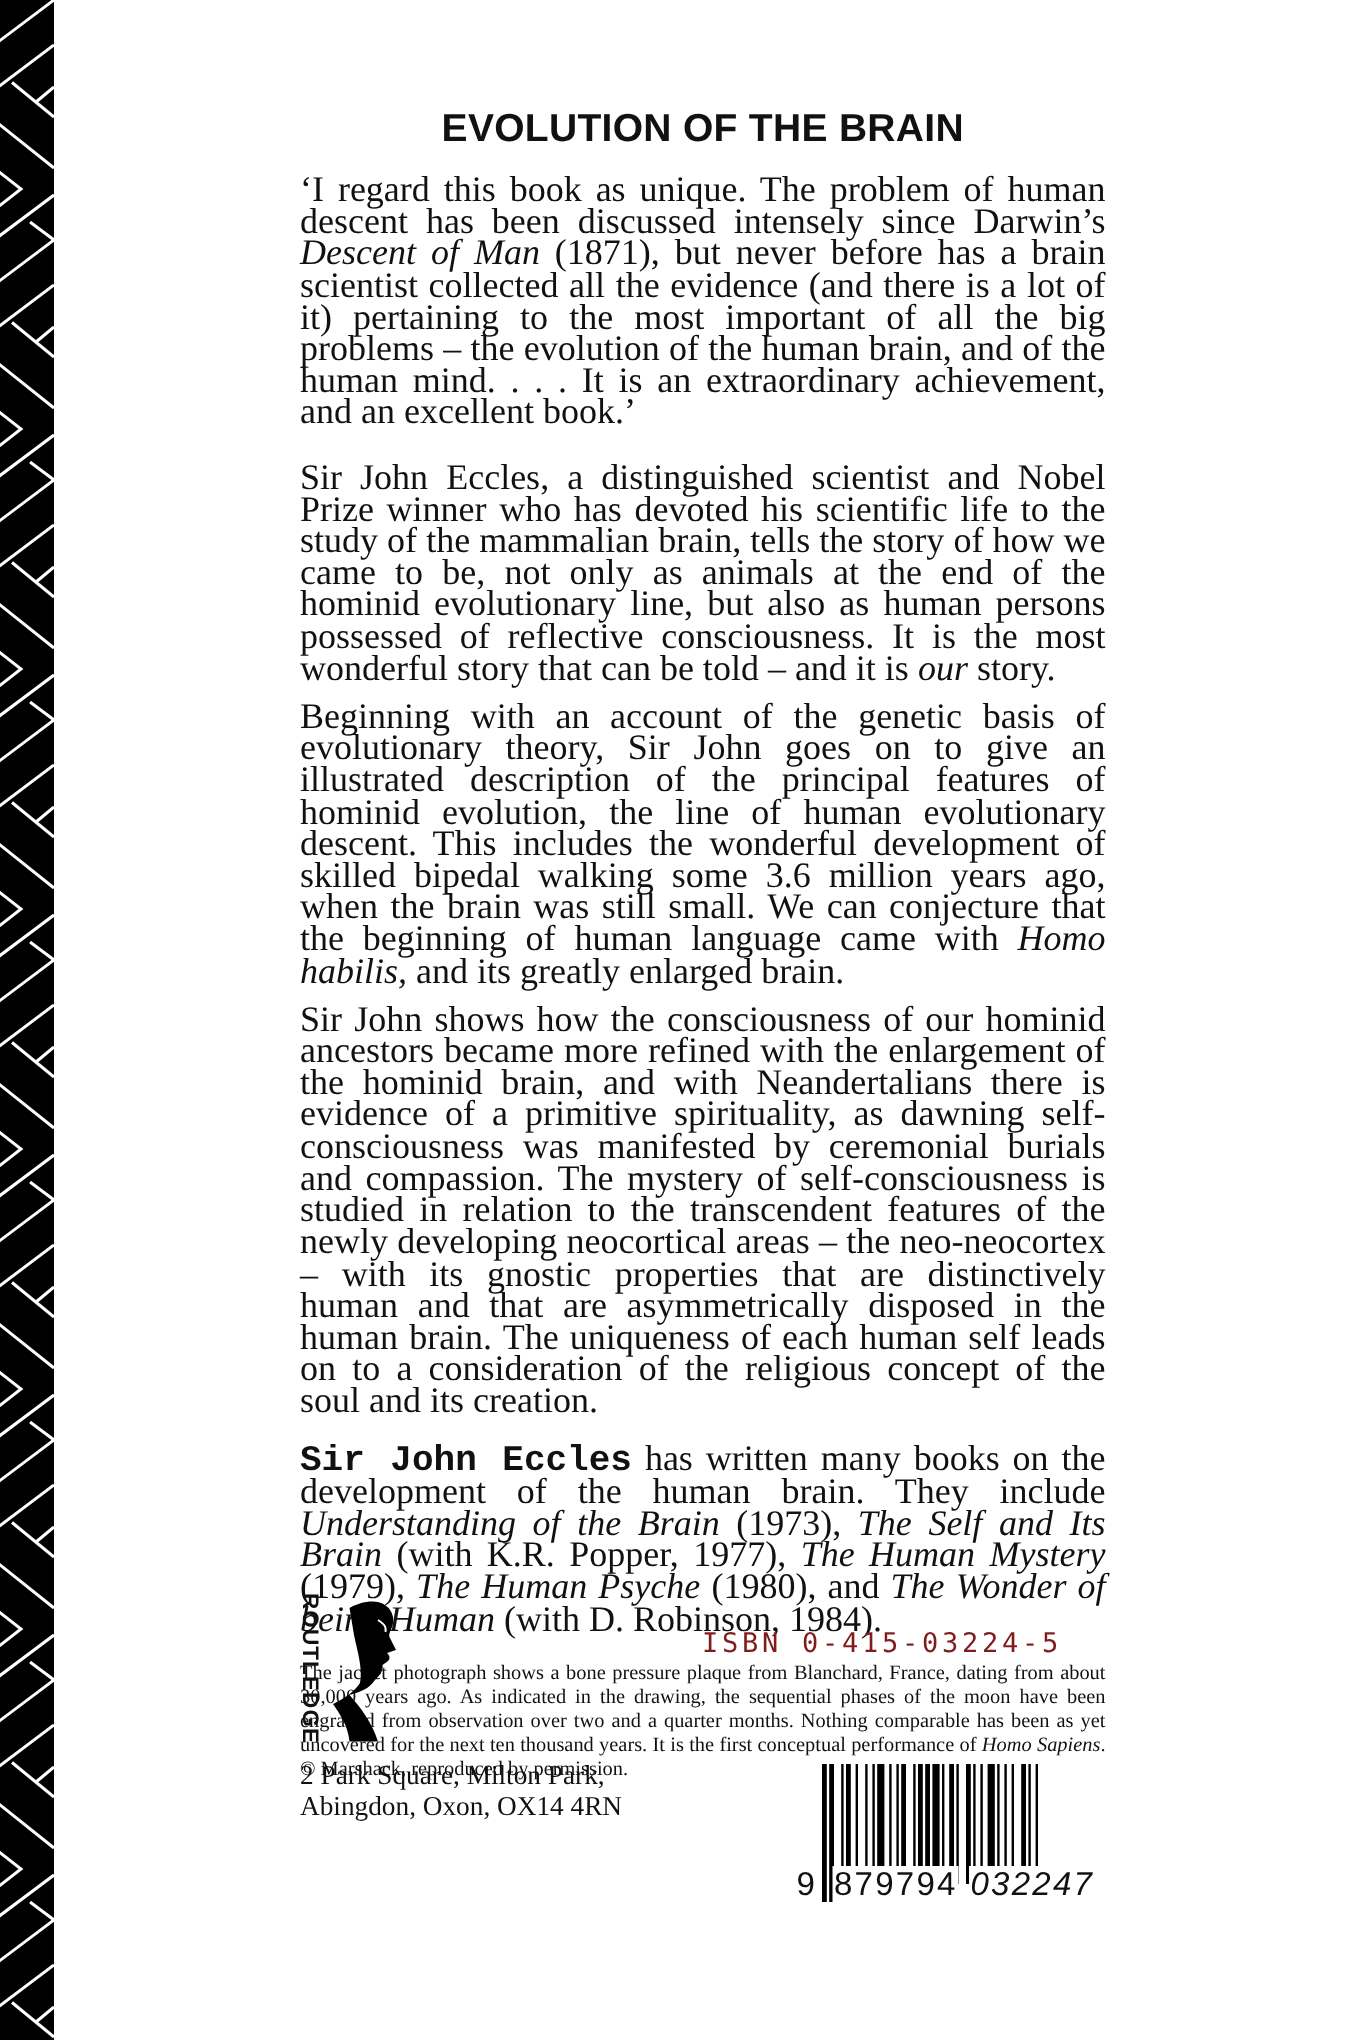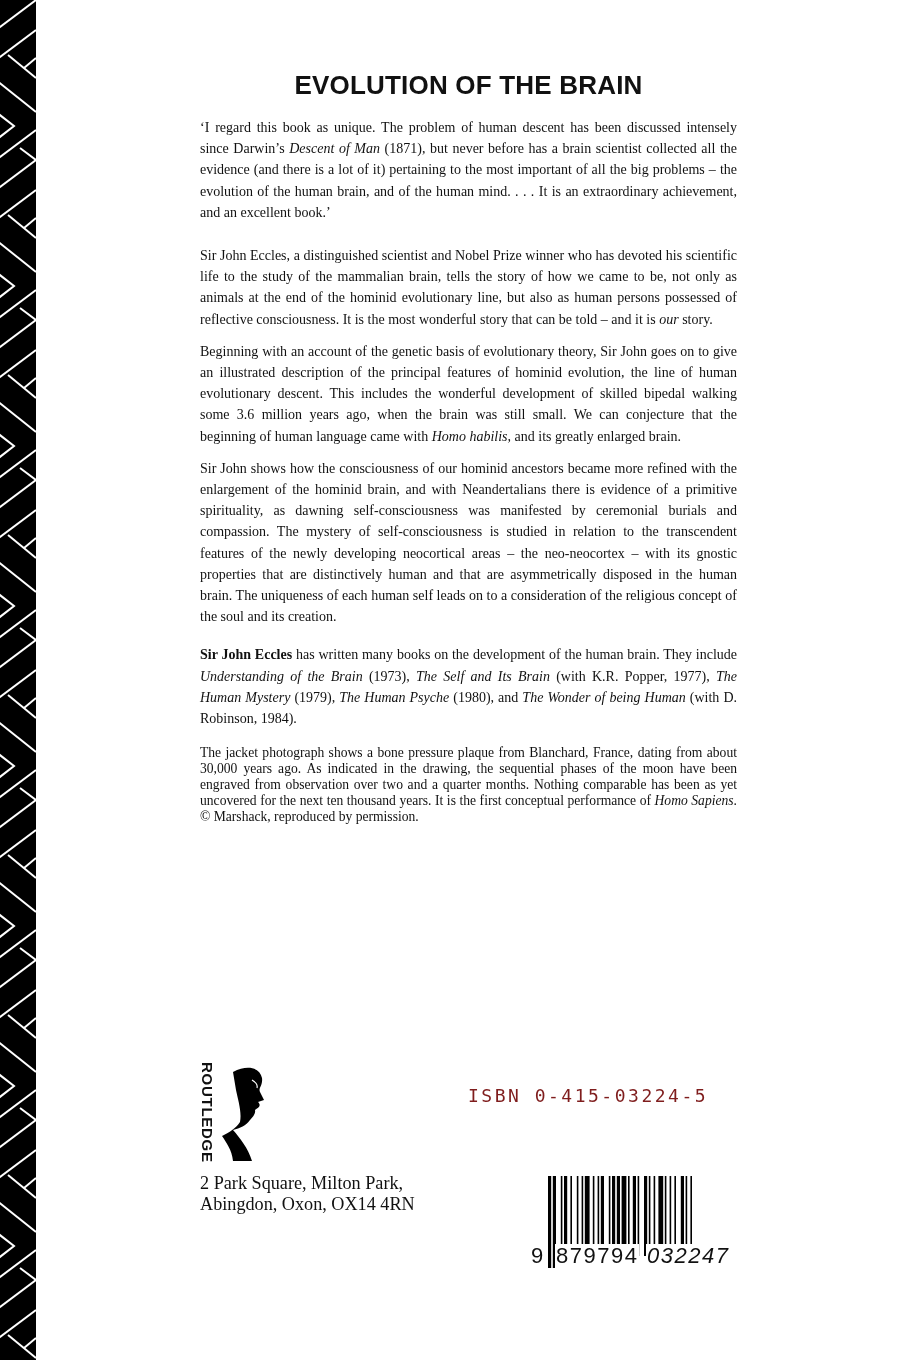--- a/index.html
+++ b/index.html
@@ -1,27 +1,27 @@
 <!DOCTYPE html>
 <html><head>
 <meta charset="utf-8">
 <style>
   html, body { margin:0; padding:0; }
   body { width:907px; height:1360px; background:#fff; position:relative; overflow:hidden; font-family:"Liberation Serif", serif; color:#111; }
   .strip { position:absolute; left:0; top:0; width:36px; height:1360px; background:#000; overflow:hidden; }
   .strip svg { display:block; }
   .content { position:absolute; left:200px; top:0; width:537px; }
   h1 { font-family:"Liberation Sans", sans-serif; font-weight:bold; font-size:26px; text-align:center; margin:70px 0 0 0; letter-spacing:0.2px; color:#111; }
-  .p { font-size:14px; line-height:21.2px; text-align:justify; margin:0; }
+  .p { font-size:24px; line-height:21.2px; text-align:justify; margin:0; }
   .q1 { margin-top:16px; }
   .attr { text-align:right; font-style:italic; font-size:18.2px; line-height:21.2px; }
   .gap { height:11px; }
   .small { font-size:13.6px; line-height:16px; text-align:justify; }
   i { font-style:italic; }
-  b { font-weight:bold; }
+  b { font-weight:bold;font-family:Liberation Mono, monospace; }
   .footer { position:absolute; left:200px; top:1060px; width:540px; height:220px; }
   .logo { position:absolute; left:0; top:0; width:80px; height:105px; }
   .addr { position:absolute; left:0; font-size:18.2px; line-height:21.4px; }
   .isbn { position:absolute; left:268px; top:25px; font-family:"DejaVu Sans Mono", monospace; font-size:18px; letter-spacing:2.5px; color:#7f1d1d; }
   .barcode { position:absolute; left:348px; top:116px; width:186px; height:92px; }
   .ean { position:absolute; top:184px; font-family:"Liberation Sans", sans-serif; font-size:22px; background:#fff; line-height:24px; padding:0 1px; }
 </style>
 </head>
 <body>
 

